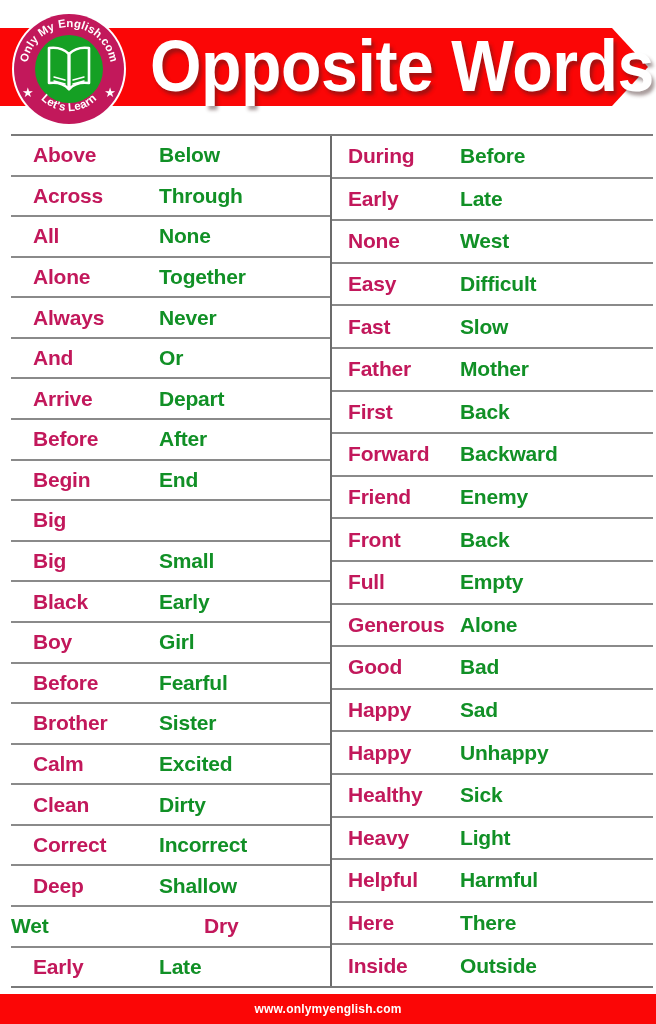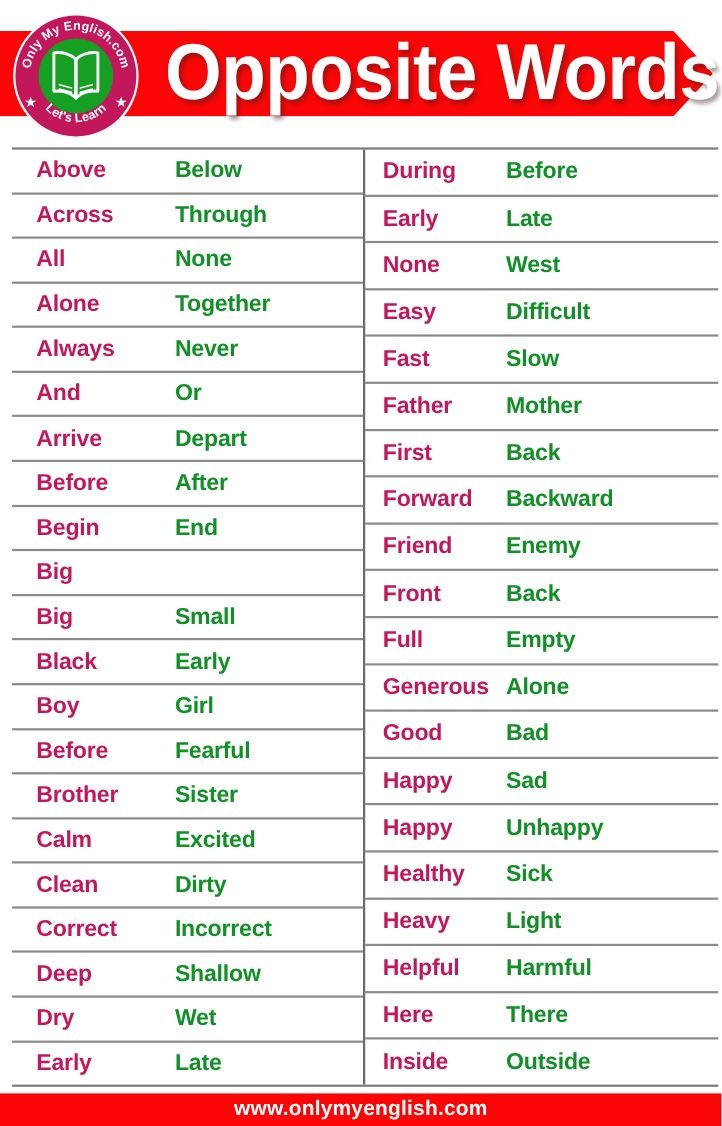--- a/index.html
+++ b/index.html
@@ -137,21 +137,21 @@
     bottom: 0;
     width: 656px;
     height: 30px;
     background: #FB0606;
     display: flex;
     align-items: center;
     justify-content: center;
   }
   #footer .url {
     color: #ffffff;
-    font-size: 19px;
+    font-size: 12px;
     font-weight: bold;
     letter-spacing: 0.2px;
   }
 </style>
 </head>
 <body>
 
 <div id="page">
 
   <div id="header">
@@ -266,22 +266,22 @@
         </div>
         <div class="trow">
           <span class="cell word">Correct</span>
           <span class="cell opposite">Incorrect</span>
         </div>
         <div class="trow">
           <span class="cell word">Deep</span>
           <span class="cell opposite">Shallow</span>
         </div>
         <div class="trow">
+          <span class="cell opposite">Wet</span>
           <span class="cell word">Dry</span>
-          <span class="cell opposite">Wet</span>
         </div>
         <div class="trow">
           <span class="cell word">Early</span>
           <span class="cell opposite">Late</span>
         </div>
       </div>
     <div class="tcol right" id="col-right">
         <div class="trow">
           <span class="cell word">During</span>
           <span class="cell opposite">Before</span>

